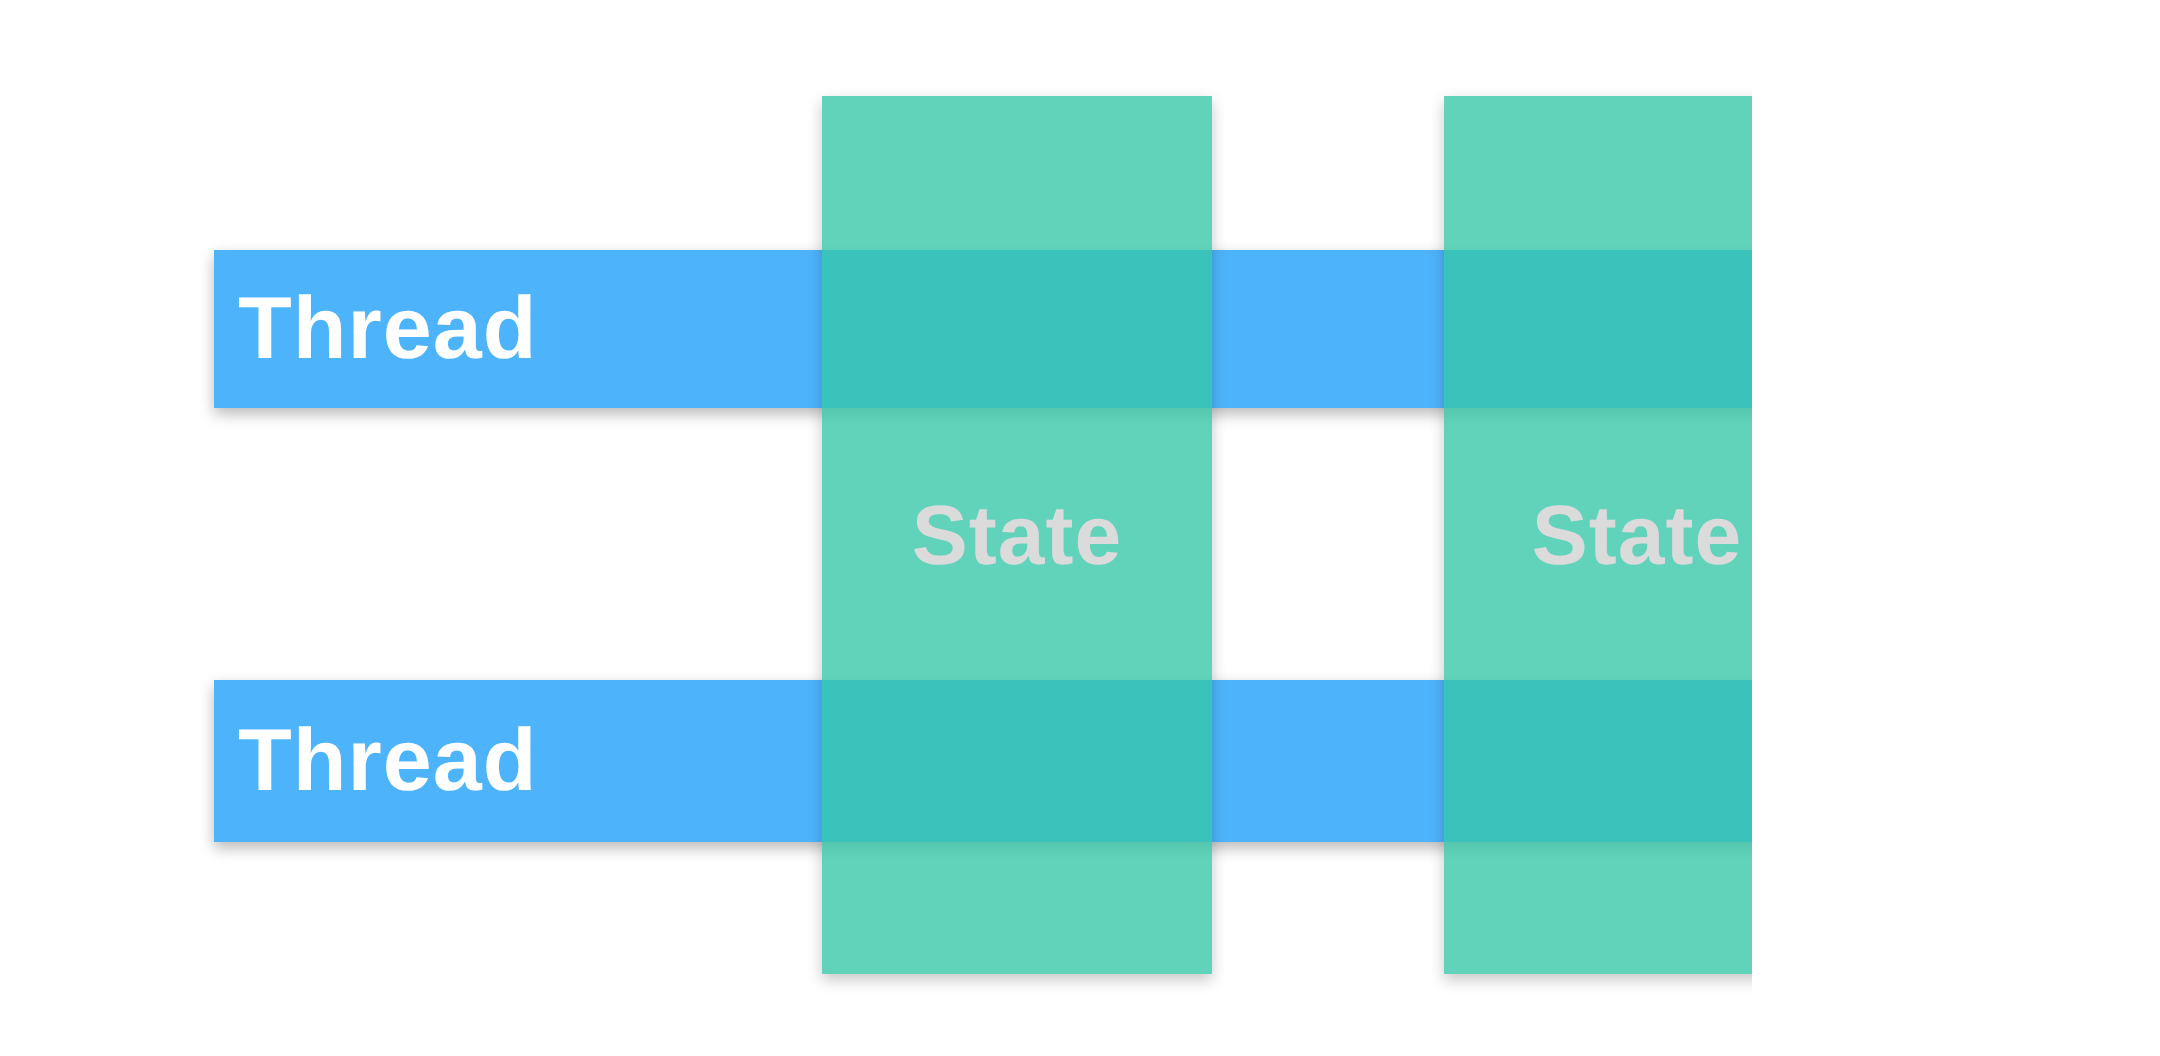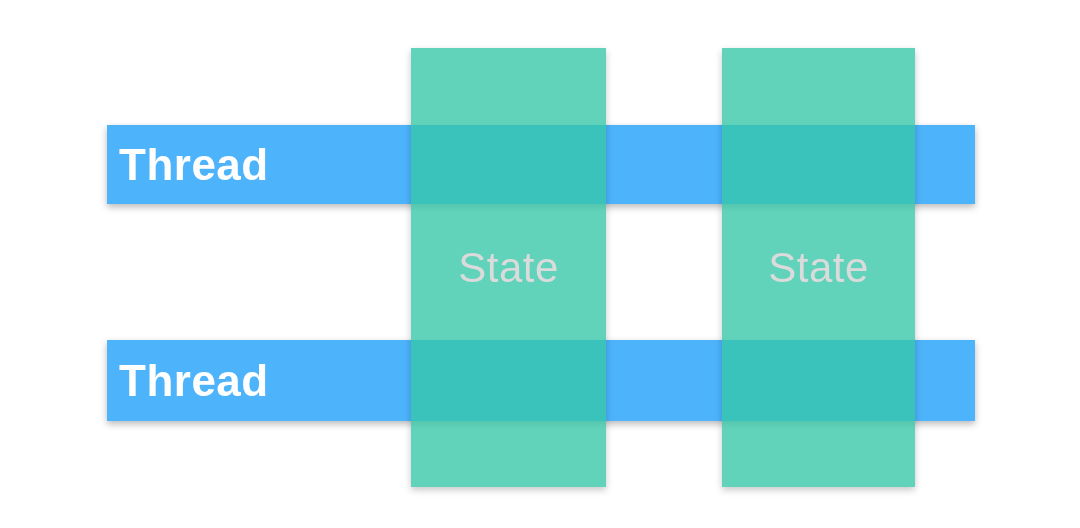--- a/index.html
+++ b/index.html
@@ -2,21 +2,21 @@
 <html style="--bg-color: #FFFFFF; --thread-color: #4DB4FC; --state-color: rgba(52,199,168,0.78); --thread-label-color: #FFFFFF; --state-label-color: #DBDBDB;"><head>
 <meta charset="utf-8">
 <style>
   html, body {
     margin: 0;
     padding: 0;
     background: #ffffff;
   }
   .canvas {
     position: relative;
-    width: 1080px;
+    width: 876px;
     height: 528px;
     background: var(--bg-color, #ffffff);
     overflow: hidden;
     font-family: "Liberation Sans", sans-serif;
   }
   .thread-bar {
     position: absolute;
     left: 107px;
     width: 868px;
     background: var(--thread-color, #4DB4FC);
@@ -43,21 +43,21 @@
     box-shadow: 0 3px 7px rgba(0, 0, 0, 0.22);
     display: flex;
     align-items: center;
     justify-content: center;
     z-index: 2;
   }
   .state-bar.s1 { left: 411px; width: 195px; }
   .state-bar.s2 { left: 722px; width: 193px; }
   .state-label {
     color: var(--state-label-color, #DBDBDB);
-    font-weight: normal;
+    font-weight: bold;
     font-size: 42px;
     letter-spacing: 0.5px;
     line-height: 1;
   }
 </style>
 </head>
 <body>
 
 <div class="canvas">
 

